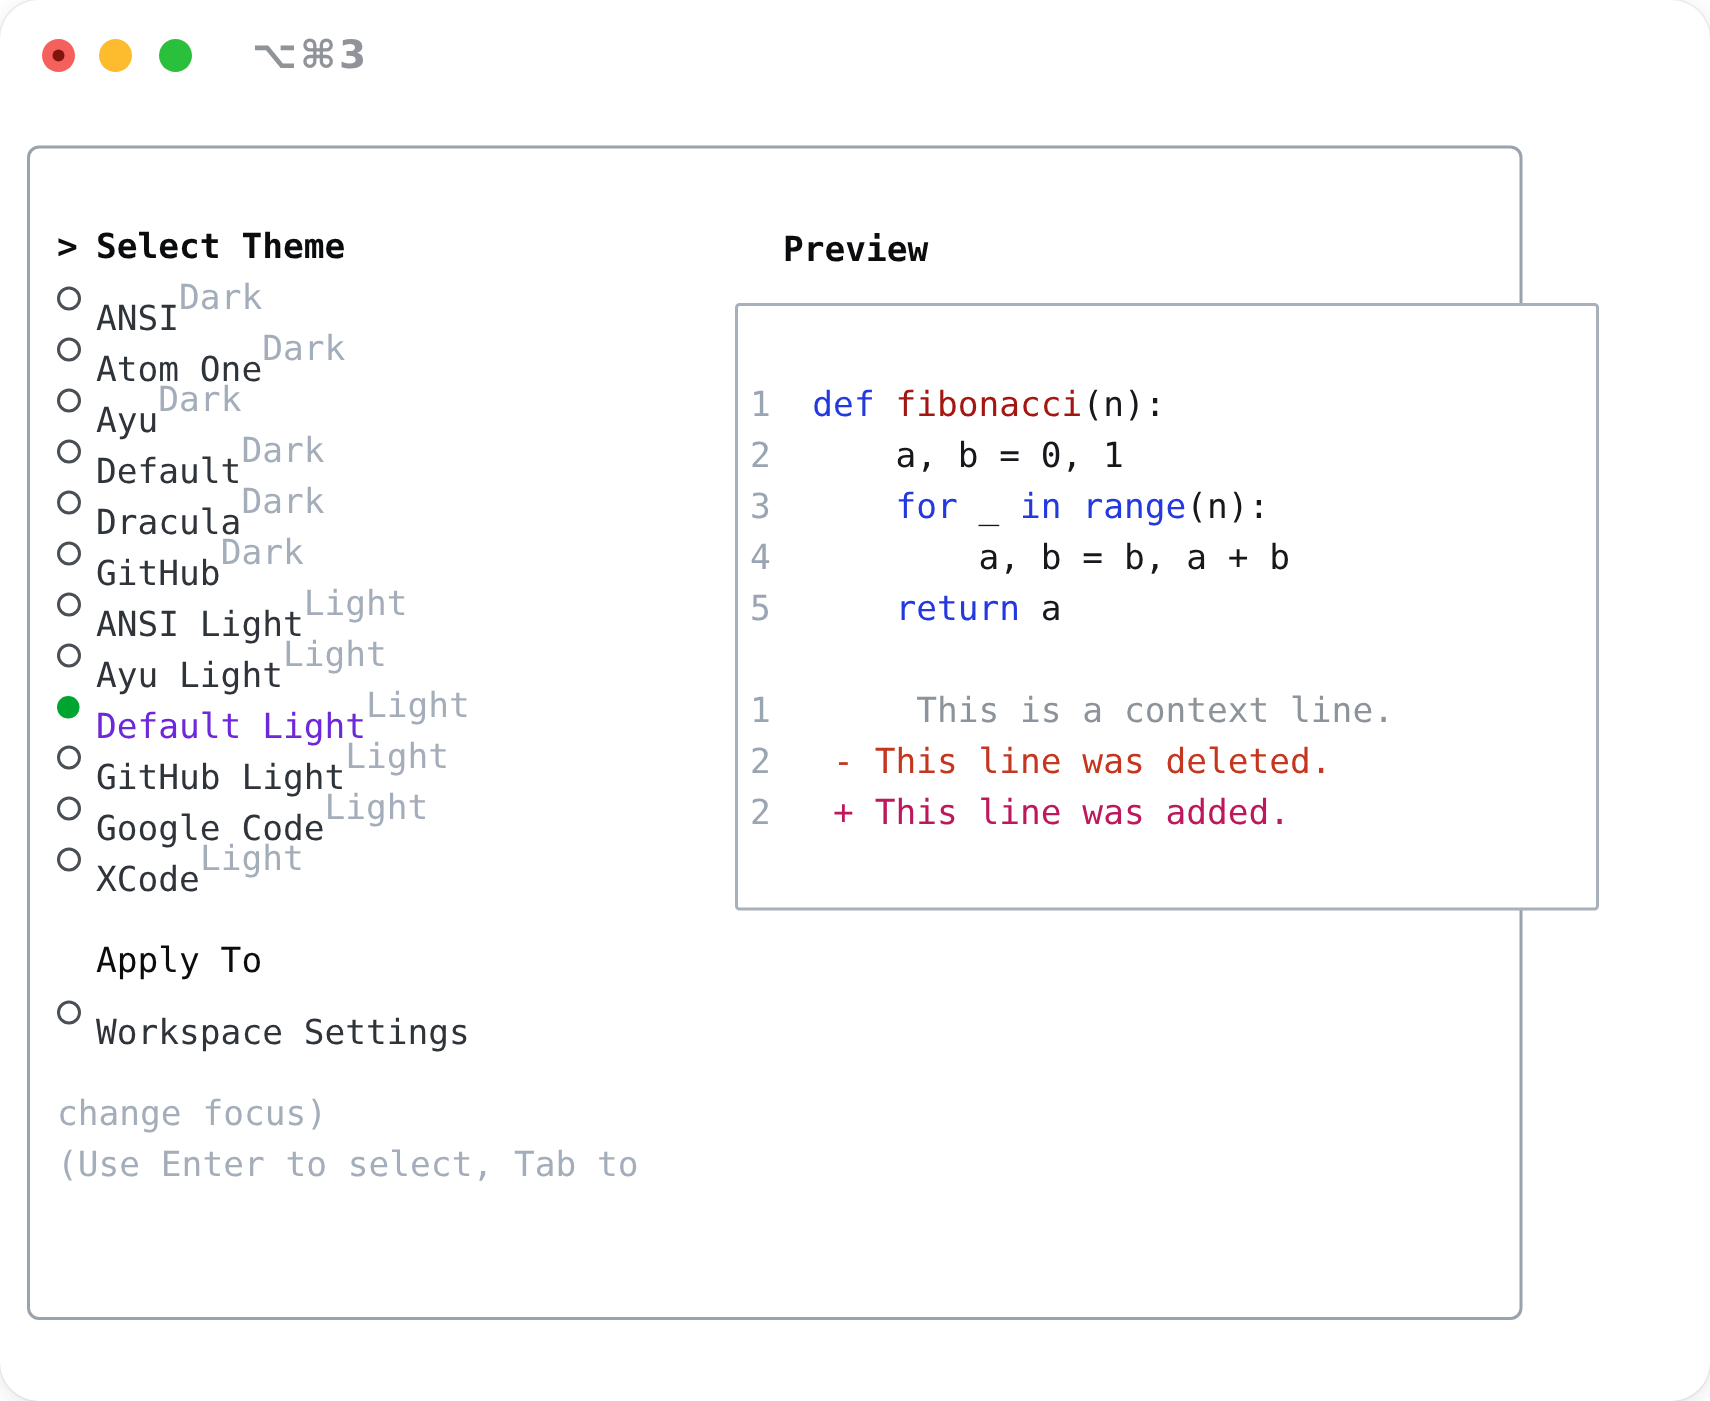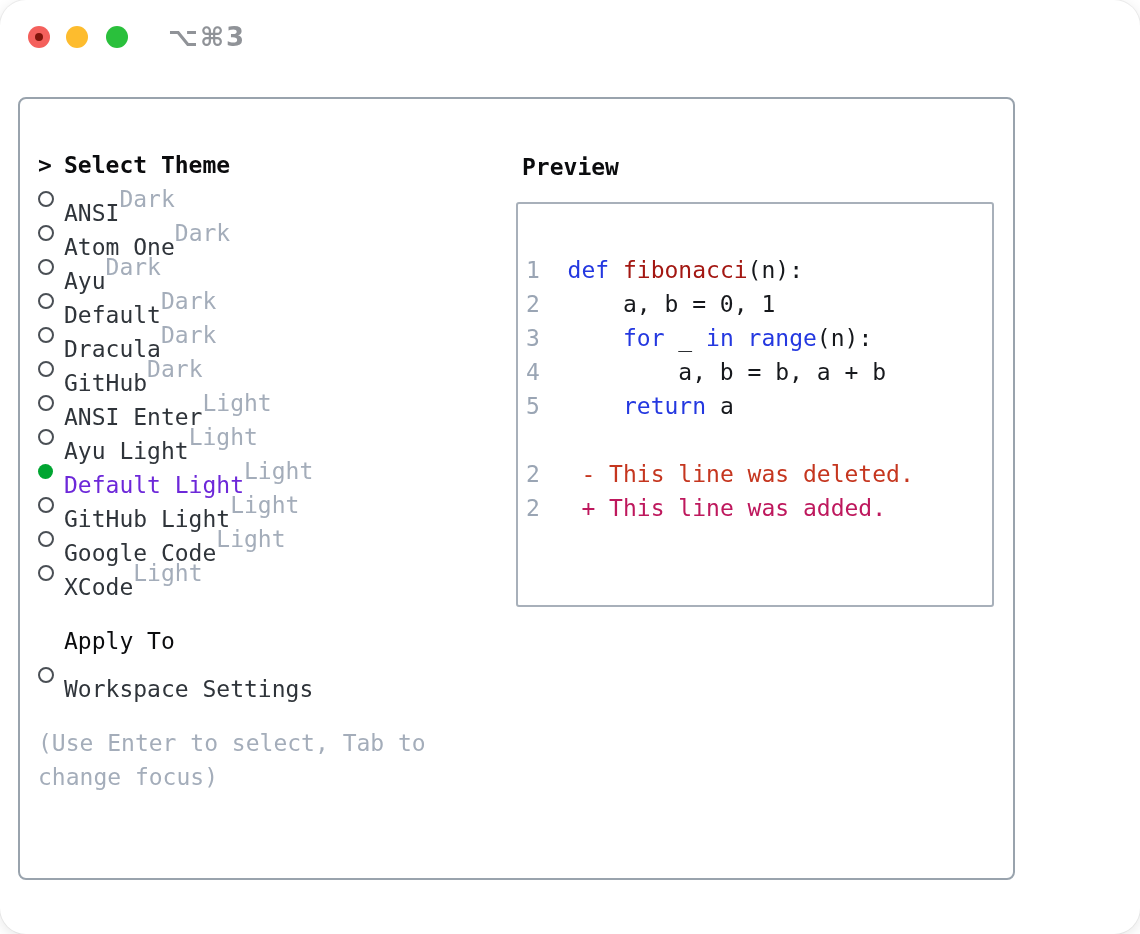--- a/index.html
+++ b/index.html
@@ -33,21 +33,21 @@
   .dot{width:15px;height:15px;border-radius:50%;background:#00a531;}
   .hdr{font-weight:bold;color:#0b0c0e;}
   .subhdr{color:#0b0c0e;text-align:right;}
   .nm{color:#2f343a;margin-top:28px;}
   .tag{color:#a4adba;}
   .sel .nm{color:#6d28d9;}
   .help{color:#a4adba;}
   
   .preview-title{position:absolute;left:502px;top:51px;height:34px;line-height:34px;font-size:23px;font-weight:bold;color:#0b0c0e;}
   .preview-box{
-    position:absolute;left:496px;top:103px;width:478px;height:405px;box-sizing:border-box;
+    position:absolute;left:470px;top:103px;width:576px;height:405px;box-sizing:border-box;
     border:2px solid #a8b0ba;border-radius:3px;background:#ffffff;
     padding:49px 6px 0 8px;overflow:hidden;
   }
   .cl{font-size:23px;line-height:34px;height:34px;white-space:pre;color:#16181c;}
   .cl .num{color:#9aa5b4;}
   .cl .kw{color:#2438e0;}
   .cl .fn{color:#a31712;}
   .cl .pl{color:#16181c;}
   .cl .ctx{color:#8d939a;}
   .cl .del{color:#c5361f;}
@@ -69,55 +69,56 @@
         <span class="marker"><span class="caret">&gt;</span></span><span class="hdr">Select Theme</span>
       </div>
 
       <div id="theme-list">
           <div class="row"><span class="marker"><span class="circle"></span></span><span class="nm">ANSI</span> <span class="tag">Dark</span></div>
           <div class="row"><span class="marker"><span class="circle"></span></span><span class="nm">Atom One</span> <span class="tag">Dark</span></div>
           <div class="row"><span class="marker"><span class="circle"></span></span><span class="nm">Ayu</span> <span class="tag">Dark</span></div>
           <div class="row"><span class="marker"><span class="circle"></span></span><span class="nm">Default</span> <span class="tag">Dark</span></div>
           <div class="row"><span class="marker"><span class="circle"></span></span><span class="nm">Dracula</span> <span class="tag">Dark</span></div>
           <div class="row"><span class="marker"><span class="circle"></span></span><span class="nm">GitHub</span> <span class="tag">Dark</span></div>
-          <div class="row"><span class="marker"><span class="circle"></span></span><span class="nm">ANSI Enter</span> <span class="tag">Light</span></div>
+          <div class="row"><span class="marker"><span class="circle"></span></span><span class="nm">ANSI Light</span> <span class="tag">Light</span></div>
           <div class="row"><span class="marker"><span class="circle"></span></span><span class="nm">Ayu Light</span> <span class="tag">Light</span></div>
           <div class="row sel"><span class="marker"><span class="dot"></span></span><span class="nm">Default Light</span> <span class="tag">Light</span></div>
           <div class="row"><span class="marker"><span class="circle"></span></span><span class="nm">GitHub Light</span> <span class="tag">Light</span></div>
           <div class="row"><span class="marker"><span class="circle"></span></span><span class="nm">Google Code</span> <span class="tag">Light</span></div>
           <div class="row"><span class="marker"><span class="circle"></span></span><span class="nm">XCode</span> <span class="tag">Light</span></div>
         </div>
 
       <div class="row spacer"></div>
 
       <div class="row">
         <span class="marker"></span><span class="subhdr">Apply To</span>
       </div>
 
       <div id="apply-list">
           <div class="row"><span class="marker"><span class="circle"></span></span><span class="nm">Workspace Settings</span></div>
         </div>
 
       <div class="row spacer"></div>
 
       <div id="help-block">
+          <div class="row help">change focus)</div>
           <div class="row help">(Use Enter to select, Tab to</div>
-          <div class="row help">change focus)</div>
         </div>
     </div>
 
     <div class="preview-title">Preview</div>
 
     <div class="preview-box">
       <div id="code-block">
           <div class="cl"><span class="num">1</span><span class="pl">  </span><span class="kw">def</span><span class="pl"> </span><span class="fn">fibonacci</span><span class="pl">(n):</span></div>
           <div class="cl"><span class="num">2</span><span class="pl">      a, b = 0, 1</span></div>
           <div class="cl"><span class="num">3</span><span class="pl">      </span><span class="kw">for</span><span class="pl"> _ </span><span class="kw">in</span><span class="pl"> </span><span class="kw">range</span><span class="pl">(n):</span></div>
           <div class="cl"><span class="num">4</span><span class="pl">          a, b = b, a + b</span></div>
           <div class="cl"><span class="num">5</span><span class="pl">      </span><span class="kw">return</span><span class="pl"> a</span></div>
           <div class="cl">&nbsp;</div>
+          <div class="cl"><span class="num">1</span><span class="pl">       </span><span class="ctx">This is a context line.</span></div>
           <div class="cl"><span class="num">2</span><span class="pl">   </span><span class="del">- This line was deleted.</span></div>
           <div class="cl"><span class="num">2</span><span class="pl">   </span><span class="add">+ This line was added.</span></div>
         </div>
     </div>
 
   </div>
 </div>
 
 </body></html>

